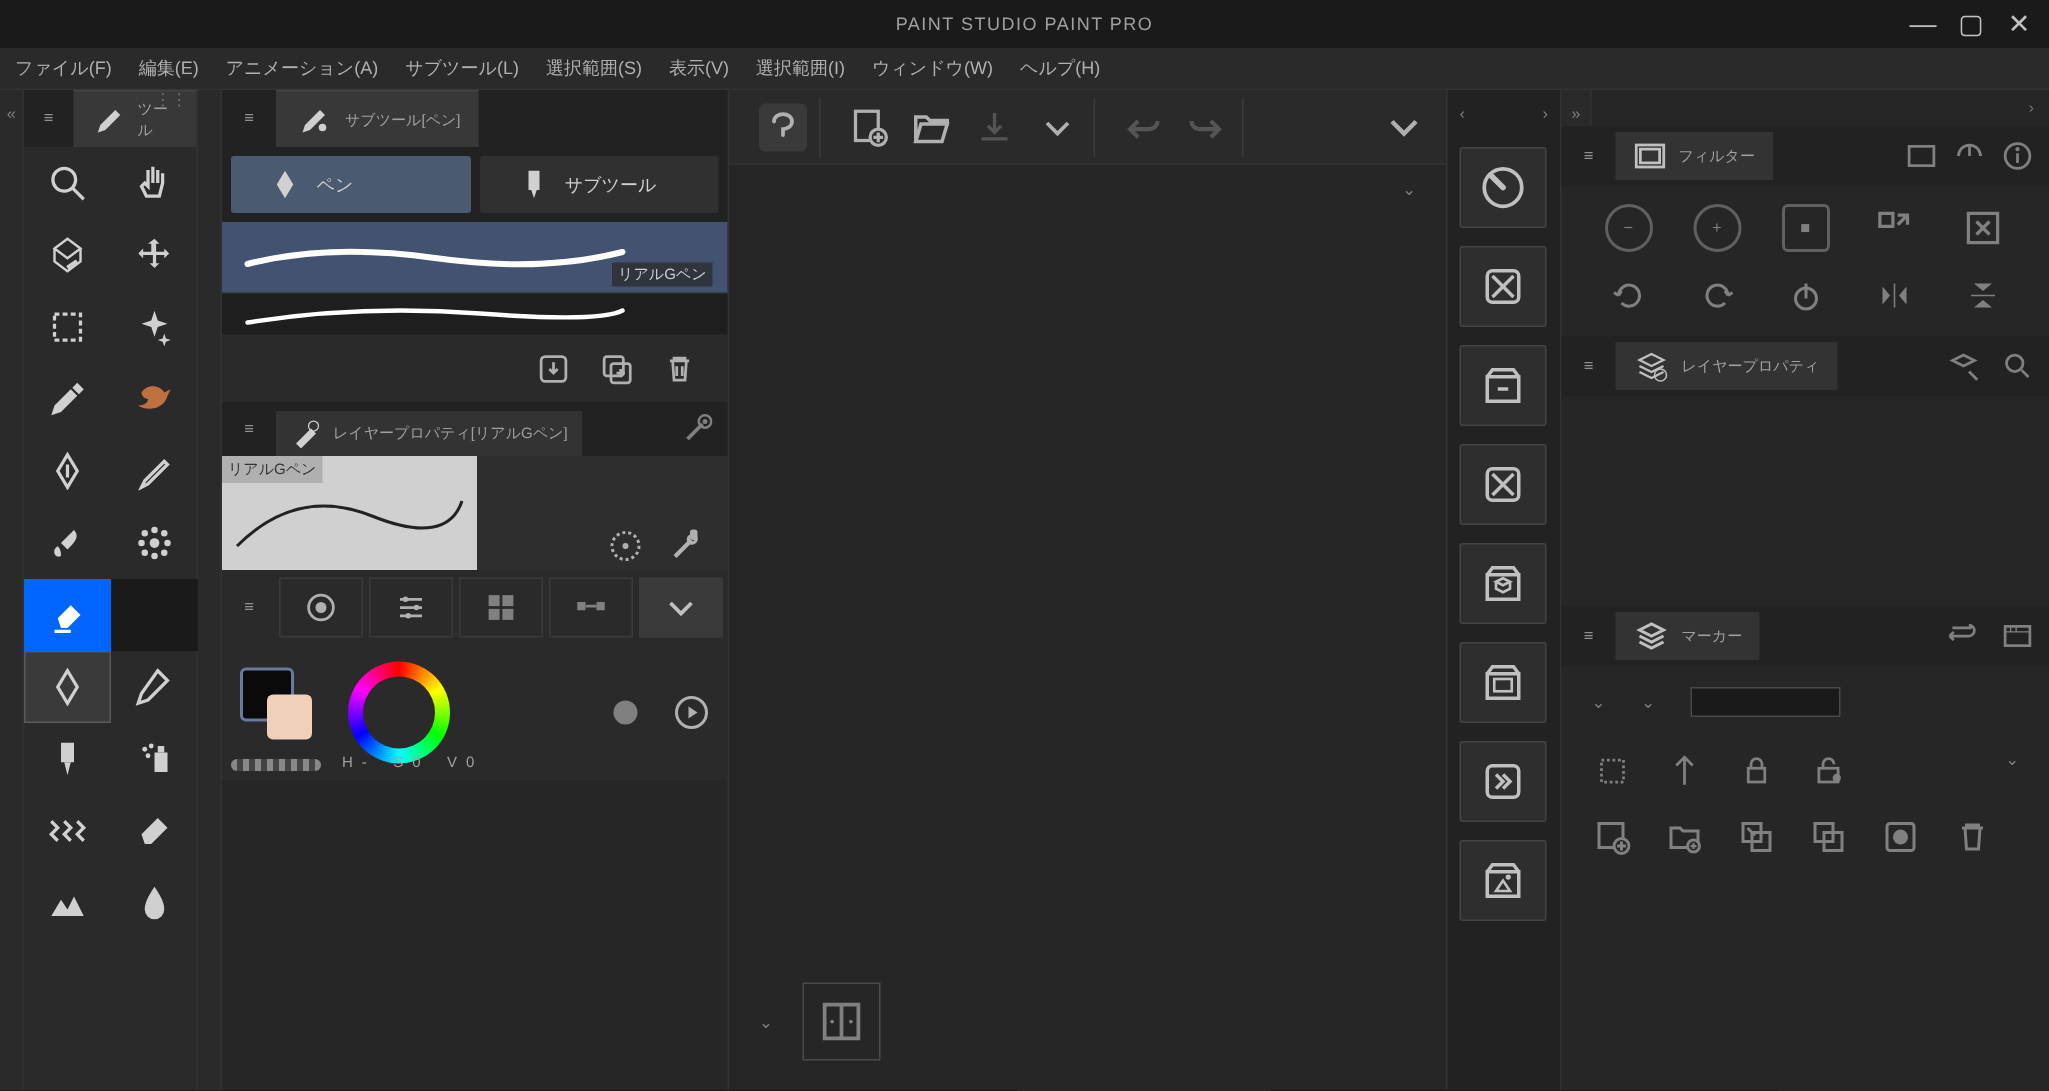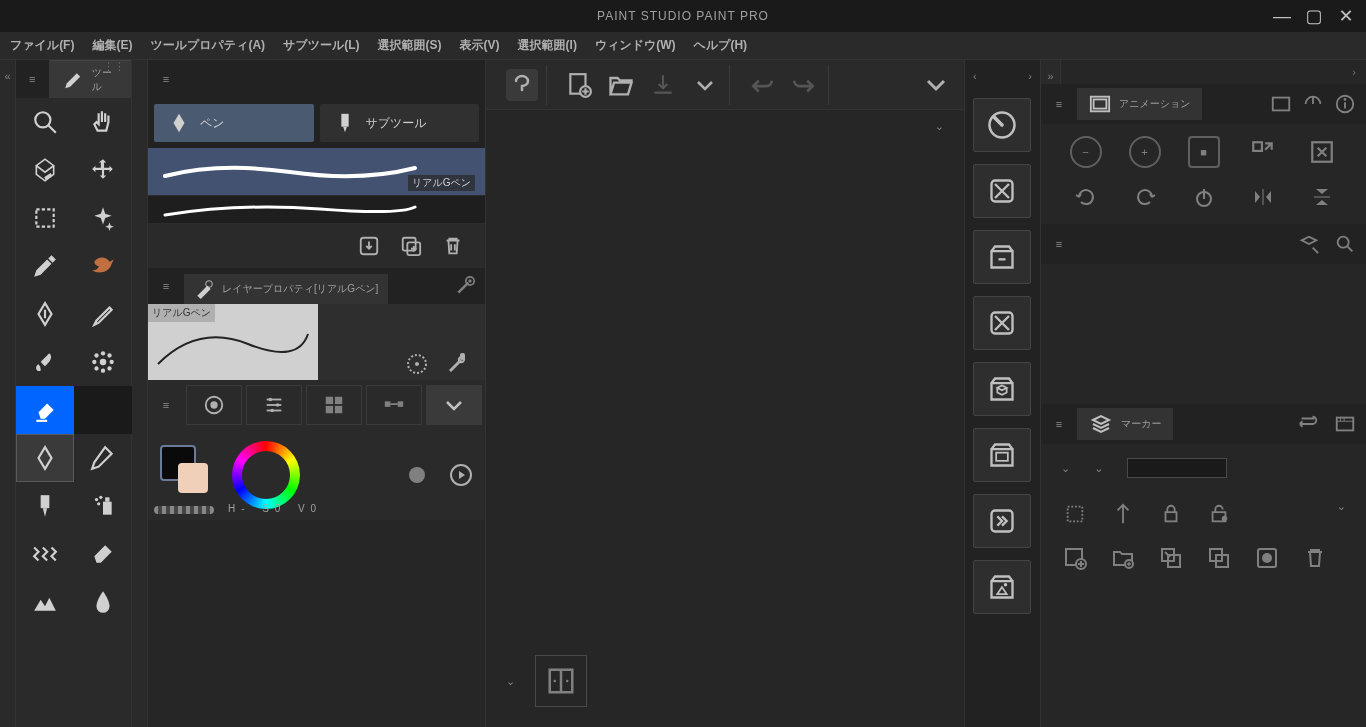--- a/index.html
+++ b/index.html
@@ -2,39 +2,39 @@
 <html><head>
 <meta charset="utf-8">
 <style>
 * { margin: 0; padding: 0; box-sizing: border-box; user-select: none; }
 body { width: 1366px; height: 727px; background: #1a1a1a; font-family: "Meiryo", "Hiragino Sans", sans-serif; color: #a0a0a0; overflow: hidden; font-size: 11px; }
 .titlebar { height: 32px; background: #1a1a1a; display: flex; align-items: center; justify-content: center; position: relative; }
 .titlebar-text { color: #a0a0a0; font-size: 12px; letter-spacing: 1px; }
 .window-controls { position: absolute; right: 8px; top: 4px; display: flex; gap: 8px; }
 .window-controls span { width: 24px; height: 24px; display: flex; align-items: center; justify-content: center; color: #c0c0c0; font-size: 18px; cursor: pointer; }
 .menubar { height: 28px; background: #2a2a2a; display: flex; align-items: center; padding: 0 10px; gap: 18px; border-bottom: 1px solid #333; }
-.menubar-item { color: #b0b0b0; font-size: 12px; cursor: pointer; font-weight: bold; }
+.menubar-item { color: #b0b0b0; font-size: 12px; cursor: pointer; }
 .main-row { display: flex; height: 667px; }
 .left { display: flex; }
 .expand-bar { width: 16px; background: #2a2a2a; display: flex; align-items: flex-start; justify-content: center; padding-top: 10px; color: #808080; border-right:1px solid #333; }
 .tool-col { width: 116px; background: #2a2a2a; border-right: 1px solid #333; }
 .panel-tab-row { height: 38px; display: flex; align-items: stretch; background: #222; }
 .panel-hamburger { width: 36px; display: flex; align-items: center; justify-content: center; color: #909090; }
 .panel-tab { display: flex; align-items: center; gap: 6px; background: #333; padding: 0 12px; border-top: 1px solid #444; }
 .panel-tab.active { background: #383838; }
 .panel-tab .ticon { width: 28px; height: 20px; }
 .panel-tab .tlabel { font-size: 10px; color: #a0a0a0; }
 .tool-grid { display: grid; grid-template-columns: 58px 58px; }
 .tool-cell { height: 48px; display: flex; align-items: center; justify-content: center; cursor: pointer; }
 .tool-cell.sel { background: #0066ff; }
 .tool-cell.sel2 { background: #3a3a3a; border: 1px solid #5a5a5a; }
 .tool-cell svg { width: 26px; height: 26px; }
 .subtool-col { width: 338px; background: #262626; border-right: 1px solid #333; display: flex; flex-direction: column; }
 .subtool-tabs { display: flex; gap: 6px; padding: 6px; background: #222; }
-.sub-tab { flex: 1; height: 38px; display: flex; align-items: center; gap: 10px; padding: 0 14px; border-radius: 2px; cursor: pointer; }
+.sub-tab { flex: 1; height: 38px; display: flex; align-items: center; gap: 10px; padding: 0 25px; border-radius: 2px; cursor: pointer; }
 .sub-tab.active { background: #4a5a70; }
 .sub-tab.inactive { background: #303030; }
 .sub-tab-label { font-size: 12px; color: #d0d0d0; }
 .brush-list { background: #1e1e1e; }
 .brush-item { height: 48px; border-bottom: 1px solid #2c2c2c; position: relative; display: flex; align-items: center; padding: 0 12px; cursor: pointer; }
 .brush-item.sel { background: #425270; }
 .brush-stroke { width: 260px; height: 28px; }
 .brush-name { position: absolute; right: 10px; bottom: 4px; font-size: 10px; color: #d0d0d0; background: rgba(40,40,40,0.7); padding: 1px 4px; }
 .brush-actions { height: 44px; display: flex; align-items: center; justify-content: flex-end; gap: 18px; padding: 0 20px; background: #2a2a2a; }
 .action-icon { width: 24px; height: 24px; color: #b0b0b0; cursor: pointer; display:flex; align-items:center; justify-content:center;}
@@ -89,21 +89,21 @@
   <div class="window-controls">
     <span>—</span>
     <span>▢</span>
     <span>✕</span>
   </div>
 </div>
 
 <div class="menubar">
   <span class="menubar-item">ファイル(F)</span>
   <span class="menubar-item">編集(E)</span>
-  <span class="menubar-item">ツールプロパティ(A)</span>
+  <span class="menubar-item">アニメーション(A)</span>
   <span class="menubar-item">サブツール(L)</span>
   <span class="menubar-item">選択範囲(S)</span>
   <span class="menubar-item">表示(V)</span>
   <span class="menubar-item">選択範囲(I)</span>
   <span class="menubar-item">ウィンドウ(W)</span>
   <span class="menubar-item">ヘルプ(H)</span>
 </div>
 
 <div class="main-row">
   <div class="left">
@@ -243,20 +243,27 @@
             </svg>
           </div>
       </div>
     </div>
 
     <div class="expand-bar">«<span style="margin-left:28px;">»</span></div>
 
     <div class="subtool-col">
       <div class="panel-tab-row">
         <div class="panel-hamburger">≡</div>
+        <div class="panel-tab active">
+          <svg class="ticon" viewBox="0 0 24 24">
+              <path d="M2 22L8 20 20 8 16 4 4 16Z" fill="#d0d0d0"></path>
+              <circle cx="18" cy="18" r="3" fill="#d0d0d0"></circle>
+            </svg>
+          <span class="tlabel">サブツール[ペン]</span>
+        </div>
       </div>
       <div class="subtool-tabs">
         <div class="sub-tab active">
           <svg width="22" height="22" viewBox="0 0 24 24">
               <path d="M12 2l6 10-6 10-6-10z" fill="#d0d0d0"></path>
             </svg>
           <span class="sub-tab-label">ペン</span>
         </div>
         <div class="sub-tab inactive">
           <svg width="22" height="22" viewBox="0 0 24 24">
@@ -546,21 +553,21 @@
           <div style="flex:1; text-align:right; padding:6px 10px; color:#707070;">›</div>
         </div>
 
       <div class="nav-header-row">
         <div class="panel-hamburger">≡</div>
         <div class="nav-tab">
           <svg width="22" height="22" viewBox="0 0 24 24">
               <rect x="2" y="4" width="20" height="16" stroke="#c0c0c0" stroke-width="2" fill="none"></rect>
               <rect x="5" y="7" width="14" height="10" stroke="#c0c0c0" stroke-width="2" fill="none"></rect>
             </svg>
-          <span class="tp-label">アニメーション</span>
+          <span class="tp-label">フィルター</span>
         </div>
         <div style="display:flex; gap:10px; margin-left:auto; padding:0 10px;">
           <svg width="22" height="22" viewBox="0 0 24 24">
               <rect x="3" y="5" width="18" height="14" stroke="#808080" stroke-width="2" fill="none"></rect>
             </svg>
           <svg width="22" height="22" viewBox="0 0 24 24">
               <path d="M4 12a8 8 0 0116 0" stroke="#808080" stroke-width="2" fill="none"></path>
               <line x1="12" y1="12" x2="12" y2="4" stroke="#808080" stroke-width="2"></line>
             </svg>
           <svg width="22" height="22" viewBox="0 0 24 24">
@@ -612,20 +619,27 @@
         <div class="nc-btn sq">
             <svg width="24" height="24" viewBox="0 0 24 24">
               <path d="M6 4h12l-6 5z M6 20h12l-6-5z" fill="#808080"></path>
               <line x1="4" y1="12" x2="20" y2="12" stroke="#808080" stroke-width="1"></line>
             </svg>
           </div>
       </div>
 
       <div class="nav-header-row">
         <div class="panel-hamburger">≡</div>
+        <div class="nav-tab">
+          <svg width="24" height="24" viewBox="0 0 24 24">
+              <path d="M4 8l8-4 8 4-8 4z M4 12l8 4 8-4M4 16l8 4 8-4" stroke="#c0c0c0" stroke-width="1.5" fill="none"></path>
+              <circle cx="18" cy="18" r="4" stroke="#c0c0c0" fill="none"></circle>
+            </svg>
+          <span class="tp-label">レイヤープロパティ</span>
+        </div>
         <div style="display:flex; gap:14px; margin-left:auto; padding:0 10px;">
           <svg width="22" height="22" viewBox="0 0 24 24">
               <path d="M4 8l8-4 8 4-8 4z" stroke="#808080" stroke-width="2" fill="none"></path>
               <path d="M16 16l6 6" stroke="#808080" stroke-width="2"></path>
             </svg>
           <svg width="22" height="22" viewBox="0 0 24 24">
               <circle cx="10" cy="10" r="6" stroke="#808080" stroke-width="2" fill="none"></circle>
               <line x1="15" y1="15" x2="20" y2="20" stroke="#808080" stroke-width="2"></line>
             </svg>
         </div>

